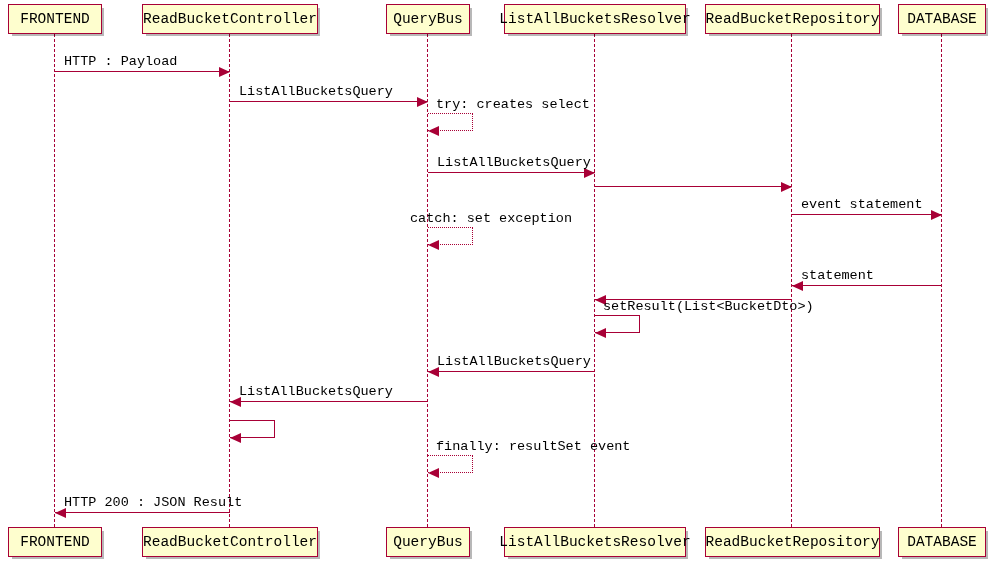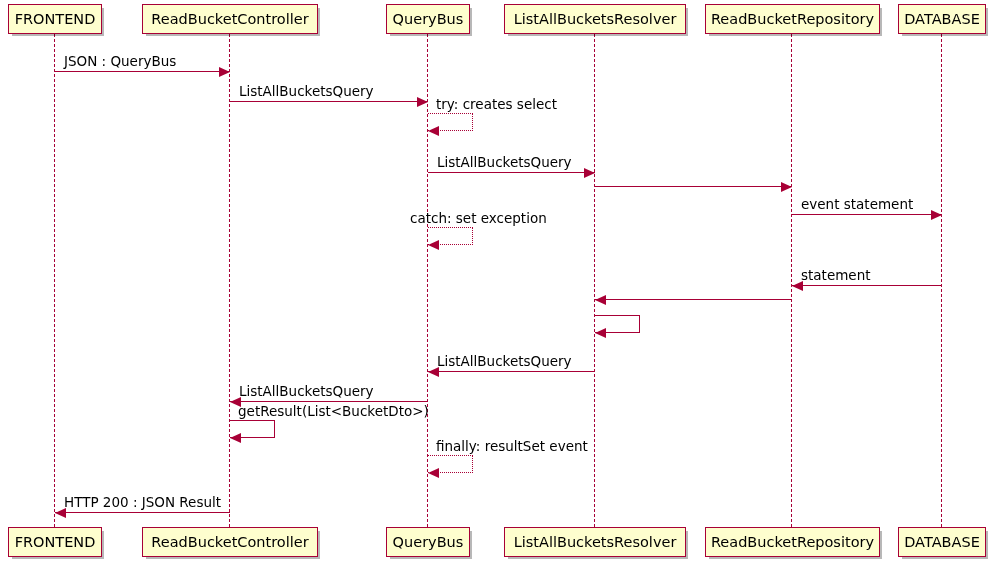--- a/index.html
+++ b/index.html
@@ -1,18 +1,18 @@
 <!DOCTYPE html>
 <html><head>
 <meta charset="utf-8">
 <title>Sequence Diagram</title>
 <style>
   html,body{margin:0;padding:0;background:#ffffff;}
   body{font-family:"DejaVu Sans","Liberation Sans",sans-serif;}
-  #stage{position:relative;width:996px;height:569px;background:#ffffff;overflow:hidden;}
+  #stage{position:relative;width:996px;height:569px;background:#ffffff;overflow:hidden;font-family:Liberation Mono, monospace;}
 
   
   .pbox{position:absolute;box-sizing:border-box;background:#FEFECE;border:1.5px solid #A80036;
         box-shadow:3px 3px 0 -1px rgba(0,0,0,0.28);display:flex;align-items:center;justify-content:center;
         font-size:14.5px;color:#000000;white-space:nowrap;height:30px;}
 
   
   .lifeline{position:absolute;width:0;border-left:1.5px dashed #A80036;}
 
   
@@ -69,21 +69,21 @@
     <div class="lifeline" style="left: 941.25px; top: 34px; height: 493px;"></div>
     <div class="pbox" style="left: 898px; width: 88px; top: 4px;">
       <span>DATABASE</span>
     </div>
     <div class="pbox" style="left: 898px; width: 88px; top: 527px;">
       <span>DATABASE</span>
     </div>
     <div style="position: absolute; left: 0px; top: 0px; width: 0px; height: 0px;"></div>
     <div class="msg" style="left: 55px; top: 71px; width: 175px;"></div>
     <div class="arrowhead right" style="left: 219px; top: 66.5px;"></div>
-    <div class="msg-label" style="left: 64px; top: 55px;">JSON : QueryBus</div>
+    <div class="msg-label" style="left: 64px; top: 55px;">HTTP : Payload</div>
     <div style="position: absolute; left: 0px; top: 0px; width: 0px; height: 0px;"></div>
     <div class="msg" style="left: 230px; top: 101px; width: 198px;"></div>
     <div class="arrowhead right" style="left: 417px; top: 96.5px;"></div>
     <div class="msg-label" style="left: 239px; top: 85px;">ListAllBucketsQuery</div>
     <div style="position: absolute; left: 0px; top: 0px; width: 0px; height: 0px;"></div>
     <div class="selfloop dotted" style="left: 428px; top: 113px; width: 45px; height: 18px;"></div>
     <div class="arrowhead left" style="left: 428px; top: 125.5px;"></div>
     <div class="msg-label" style="left: 436px; top: 98px;">try: creates select</div>
     <div style="position: absolute; left: 0px; top: 0px; width: 0px; height: 0px;"></div>
     <div class="msg" style="left: 428px; top: 172px; width: 167px;"></div>
@@ -103,32 +103,32 @@
     <div style="position: absolute; left: 0px; top: 0px; width: 0px; height: 0px;"></div>
     <div class="msg" style="left: 792px; top: 285px; width: 150px;"></div>
     <div class="arrowhead left" style="left: 792px; top: 280.5px;"></div>
     <div class="msg-label" style="left: 801px; top: 269px;">statement</div>
     <div style="position: absolute; left: 0px; top: 0px; width: 0px; height: 0px;"></div>
     <div class="msg" style="left: 595px; top: 299px; width: 197px;"></div>
     <div class="arrowhead left" style="left: 595px; top: 294.5px;"></div>
     <div style="position: absolute; left: 0px; top: 0px; width: 0px; height: 0px;"></div>
     <div class="selfloop" style="left: 595px; top: 315px; width: 45px; height: 18px;"></div>
     <div class="arrowhead left" style="left: 595px; top: 327.5px;"></div>
+    <div class="msg-label" style="left: 603px; top: 300px;">setResult(List&lt;BucketDto&gt;)</div>
     <div style="position: absolute; left: 0px; top: 0px; width: 0px; height: 0px;"></div>
     <div class="msg" style="left: 428px; top: 371px; width: 167px;"></div>
     <div class="arrowhead left" style="left: 428px; top: 366.5px;"></div>
     <div class="msg-label" style="left: 437px; top: 355px;">ListAllBucketsQuery</div>
     <div style="position: absolute; left: 0px; top: 0px; width: 0px; height: 0px;"></div>
     <div class="msg" style="left: 230px; top: 401px; width: 198px;"></div>
     <div class="arrowhead left" style="left: 230px; top: 396.5px;"></div>
     <div class="msg-label" style="left: 239px; top: 385px;">ListAllBucketsQuery</div>
     <div style="position: absolute; left: 0px; top: 0px; width: 0px; height: 0px;"></div>
     <div class="selfloop" style="left: 230px; top: 420px; width: 45px; height: 18px;"></div>
     <div class="arrowhead left" style="left: 230px; top: 432.5px;"></div>
-    <div class="msg-label" style="left: 238px; top: 405px;">getResult(List&lt;BucketDto&gt;)</div>
     <div style="position: absolute; left: 0px; top: 0px; width: 0px; height: 0px;"></div>
     <div class="selfloop dotted" style="left: 428px; top: 455px; width: 45px; height: 18px;"></div>
     <div class="arrowhead left" style="left: 428px; top: 467.5px;"></div>
     <div class="msg-label" style="left: 436px; top: 440px;">finally: resultSet event</div>
     <div style="position: absolute; left: 0px; top: 0px; width: 0px; height: 0px;"></div>
     <div class="msg" style="left: 55px; top: 512px; width: 175px;"></div>
     <div class="arrowhead left" style="left: 55px; top: 507.5px;"></div>
     <div class="msg-label" style="left: 64px; top: 496px;">HTTP 200 : JSON Result</div>
   </div>
 

